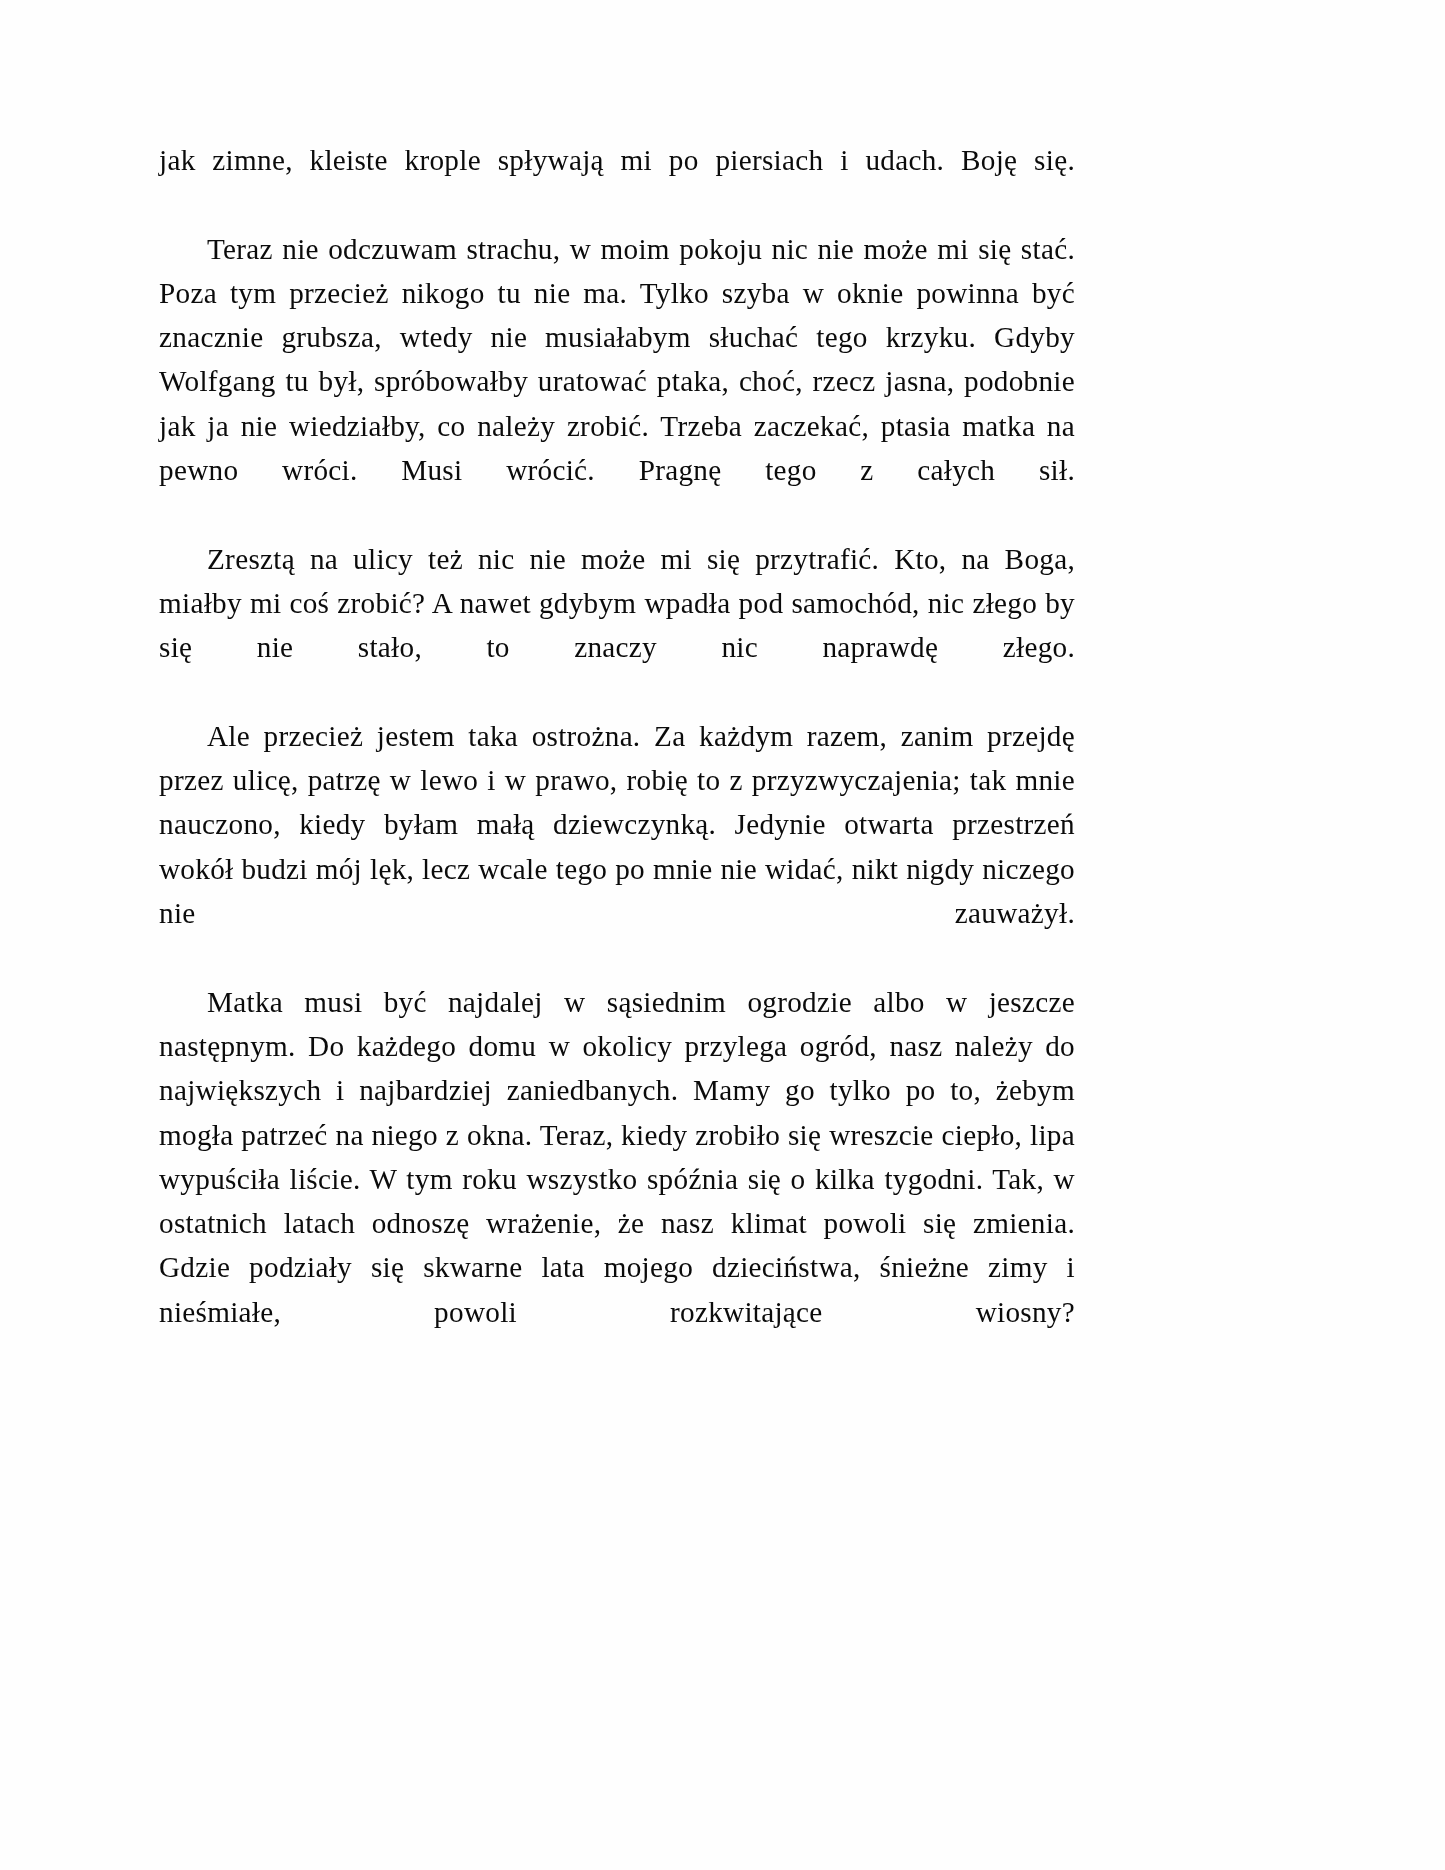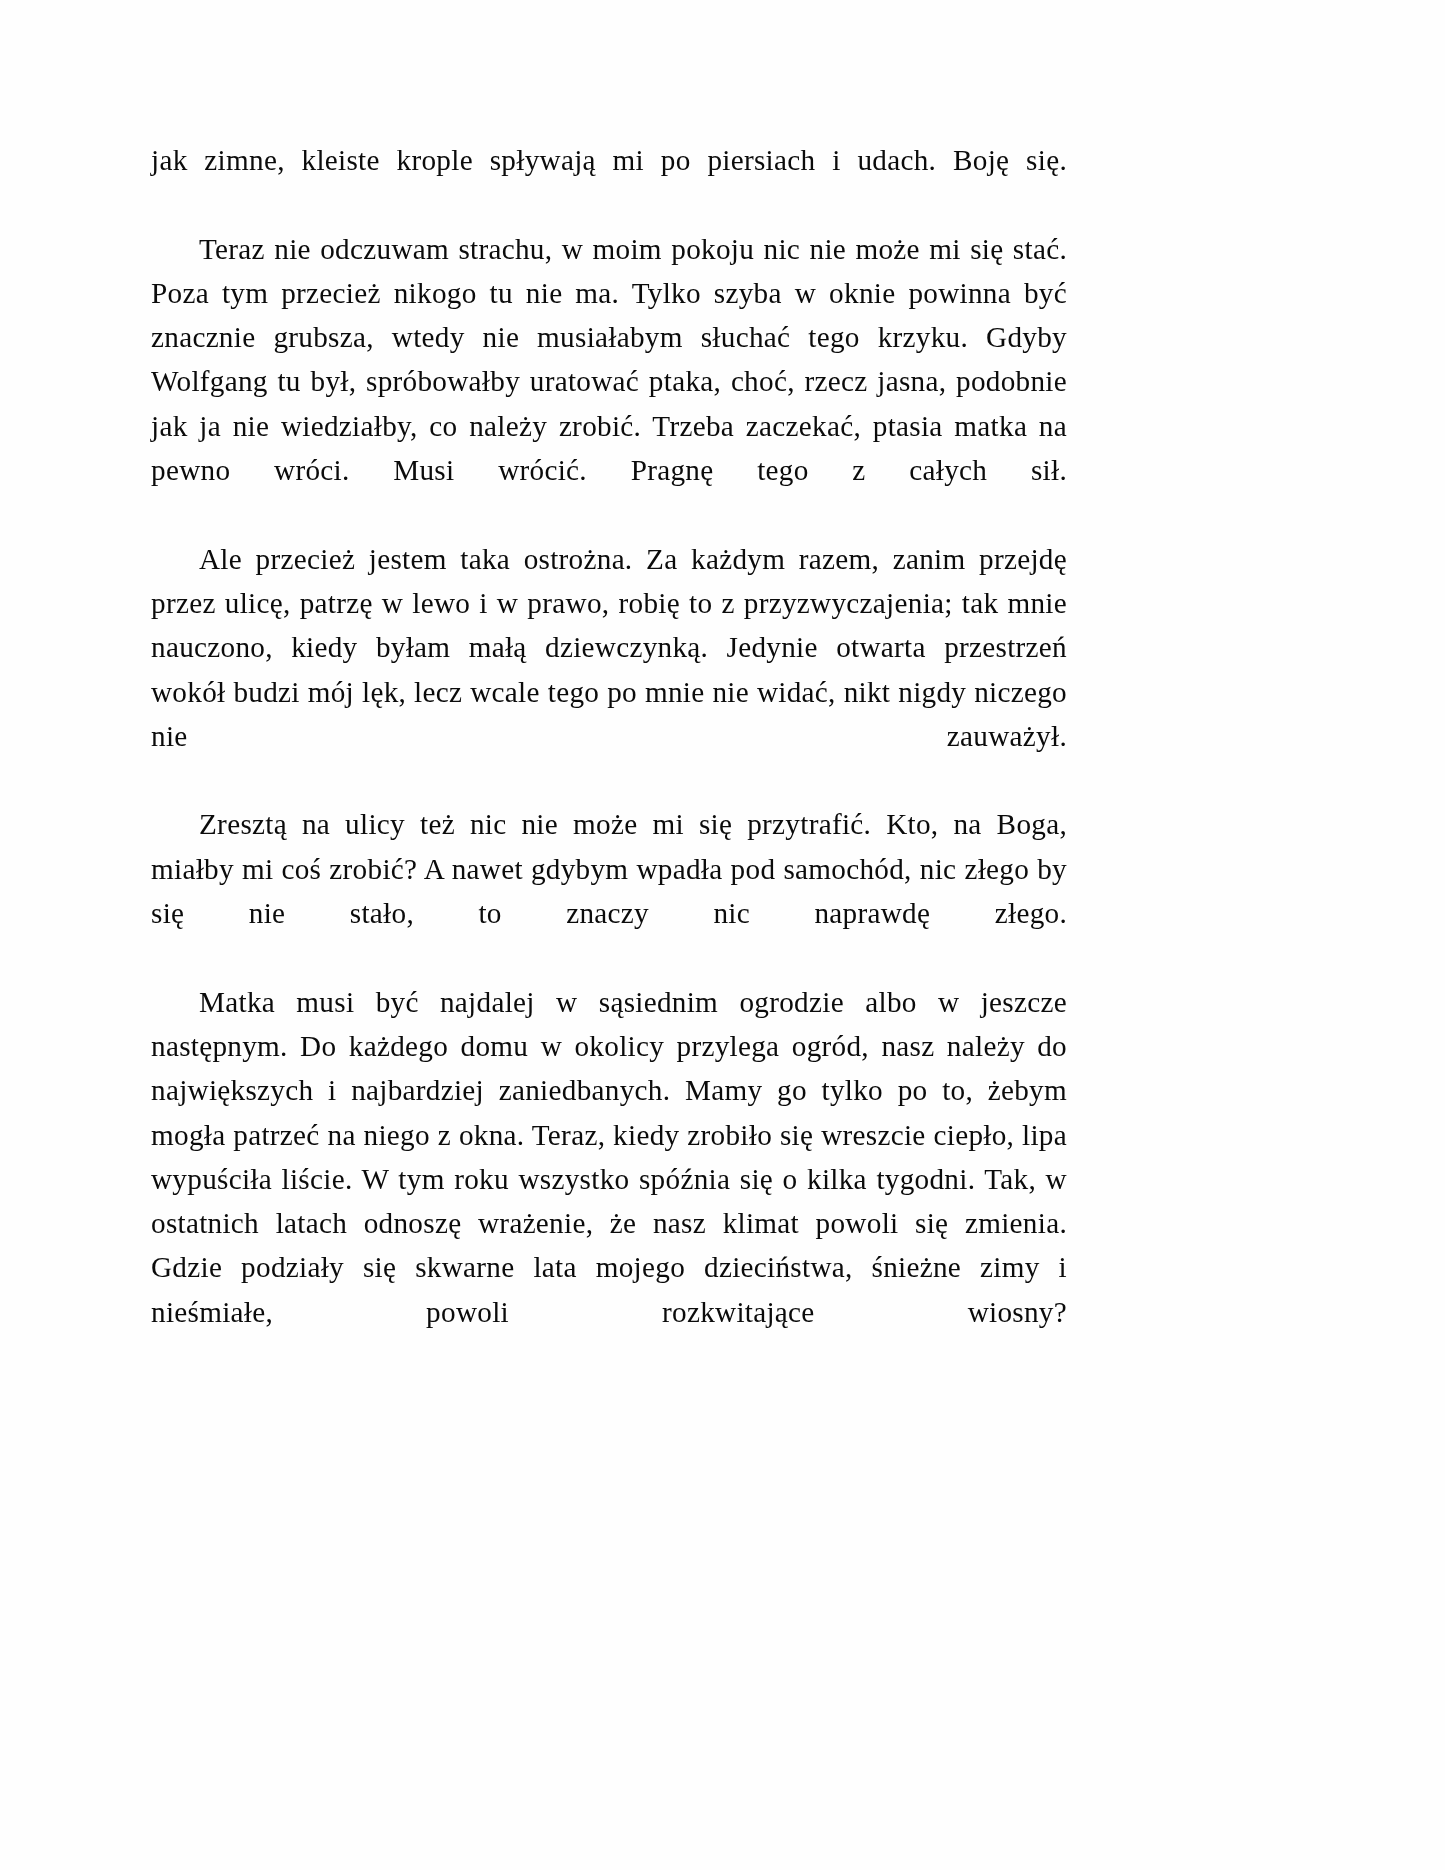--- a/index.html
+++ b/index.html
@@ -18,21 +18,21 @@
   .page {
     position: relative;
     width: 1445px;
     height: 1870px;
     background: #fefefe;
     box-sizing: border-box;
   }
 
   .text-column {
     position: absolute;
-    left: 151px;
+    left: 159px;
     top: 138px;
     width: 916px;
     text-align: justify;
     text-justify: inter-word;
     font-size: 29.2px;
     line-height: 44.3px;
     letter-spacing: 0.01em;
     word-spacing: 0.01em;
     hyphens: none;
     -webkit-hyphens: none;
@@ -60,20 +60,20 @@
 </head>
 <body>
 
 <div class="page">
   <div class="text-column">
 
     <p class="para">jak zimne, kleiste krople spływają mi po piersiach i udach. Boję się.</p>
 
     <p class="para indented">Teraz nie odczuwam strachu, w moim pokoju nic nie może mi się stać. Poza tym przecież nikogo tu nie ma. Tylko szyba w oknie powinna być znacznie grubsza, wtedy nie musiałabym słuchać tego krzyku. Gdyby Wolfgang tu był, spróbowałby uratować ptaka, choć, rzecz jasna, podobnie jak ja nie wiedziałby, co należy zrobić. Trzeba zaczekać, ptasia matka na pewno wróci. Musi wrócić. Pragnę tego z całych sił.</p>
 
+    <p class="para indented">Zresztą na ulicy też nic nie może mi się przytrafić. Kto, na Boga, miałby mi coś zrobić? A nawet gdybym wpadła pod samochód, nic złego by się nie stało, to znaczy nic naprawdę złego.</p>
+
     <p class="para indented">Ale przecież jestem taka ostrożna. Za każdym razem, zanim przejdę przez ulicę, patrzę w lewo i w prawo, robię to z przyzwyczajenia; tak mnie nauczono, kiedy byłam małą dziewczynką. Jedynie otwarta przestrzeń wokół budzi mój lęk, lecz wcale tego po mnie nie widać, nikt nigdy niczego nie zauważył.</p>
-
-    <p class="para indented">Zresztą na ulicy też nic nie może mi się przytrafić. Kto, na Boga, miałby mi coś zrobić? A nawet gdybym wpadła pod samochód, nic złego by się nie stało, to znaczy nic naprawdę złego.</p>
 
     <p class="para indented">Matka musi być najdalej w sąsiednim ogrodzie albo w jeszcze następnym. Do każdego domu w okolicy przylega ogród, nasz należy do największych i najbardziej zaniedbanych. Mamy go tylko po to, żebym mogła patrzeć na niego z okna. Teraz, kiedy zrobiło się wreszcie ciepło, lipa wypuściła liście. W tym roku wszystko spóźnia się o kilka tygodni. Tak, w ostatnich latach odnoszę wrażenie, że nasz klimat powoli się zmienia. Gdzie podziały się skwarne lata mojego dzieciństwa, śnieżne zimy i nieśmiałe, powoli rozkwitające wiosny?</p>
 
   </div>
 </div>
 
 </body></html>

